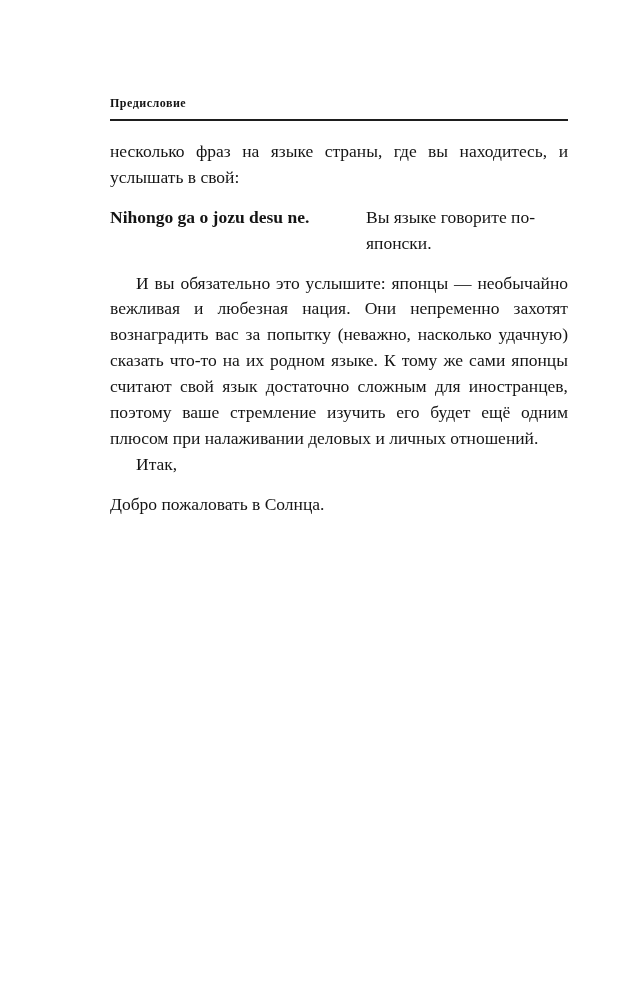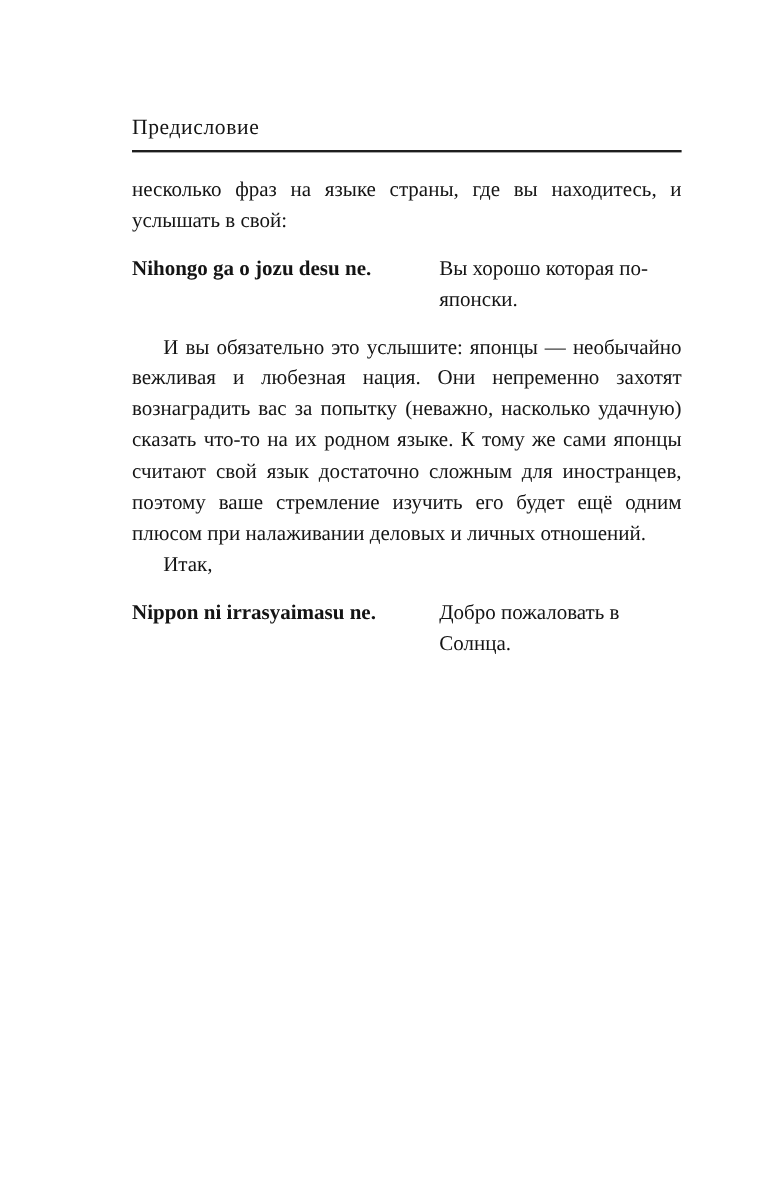--- a/index.html
+++ b/index.html
@@ -17,22 +17,22 @@
     overflow: hidden;
     box-sizing: border-box;
   }
   .content {
     position: absolute;
     top: 96px;
     left: 110px;
     width: 458px;
   }
   .running-head {
-    font-weight: normal;
-    font-size: 18px;
+    font-weight: bold;
+    font-size: 12px;
     letter-spacing: 0.5px;
     padding-bottom: 8px;
     border-bottom: 2px solid #1e1e1e;
     margin-bottom: 18px;
   }
   .body-text {
     font-size: 17.5px;
     line-height: 1.48;
   }
   .para {
@@ -69,28 +69,27 @@
   <div class="content">
 
     <div class="running-head">Предисловие</div>
 
     <div class="body-text">
 
       <p class="para">несколько фраз на языке страны, где вы находитесь, и услышать в свой:</p>
 
       <div class="phrase-row">
         <div class="phrase-jp">Nihongo ga o jozu desu ne.</div>
-        <div class="phrase-ru">Вы хорошо которая по-японски.</div>
+        <div class="phrase-ru">Вы языке говорите по-японски.</div>
       </div>
 
       <p class="para indent">И вы обязательно это услышите: японцы — необычайно вежливая и любезная нация. Они непременно захотят вознаградить вас за попытку (неважно, насколько удачную) сказать что-то на их родном языке. К тому же сами японцы считают свой язык достаточно сложным для иностранцев, поэтому ваше стремление изучить его будет ещё одним плюсом при налаживании деловых и личных отношений.</p>
 
 
       <p class="itak">Итак,</p>
 
       <div class="phrase-row">
-        <div class="phrase-jp">Nippon ni irrasyaimasu ne.</div>
         <div class="phrase-ru">Добро пожаловать в Солнца.</div>
       </div>
 
     </div>
   </div>
 </div>
 
 </body></html>

